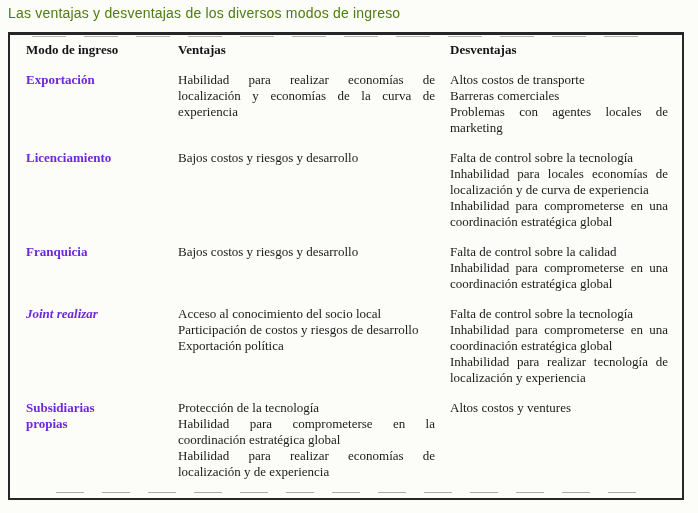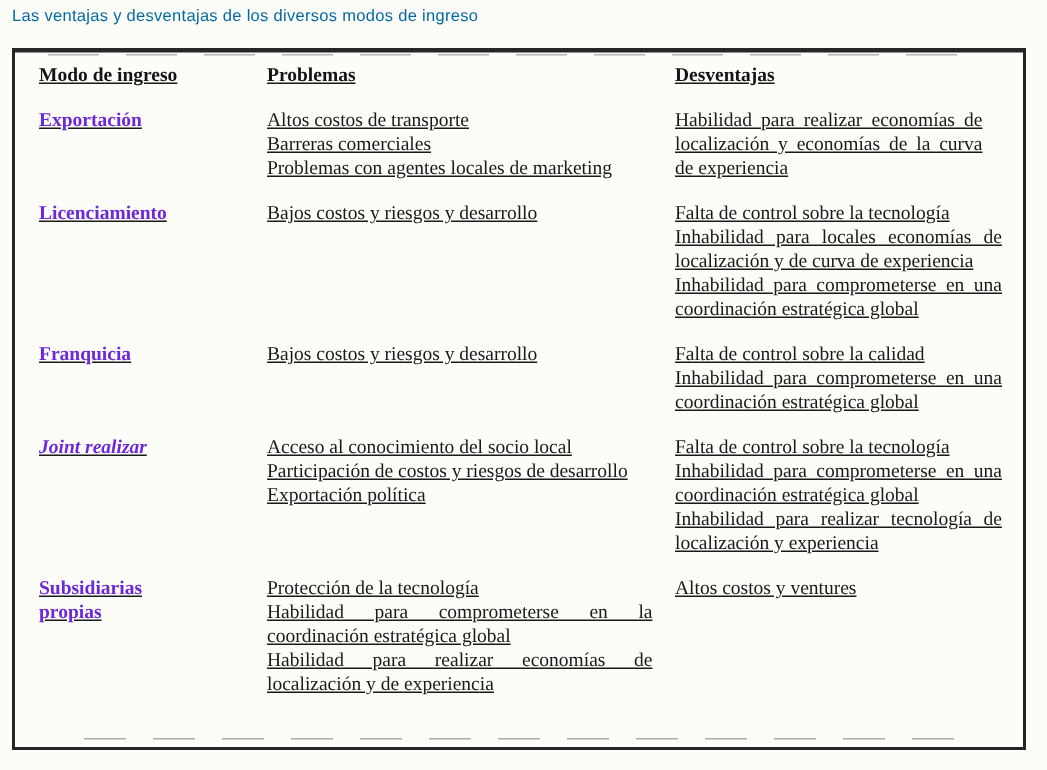--- a/index.html
+++ b/index.html
@@ -14,38 +14,37 @@
     background: #fcfcf9;
     color: #1a1a1a;
     font-family: "Liberation Serif", serif;
   }
 
   .page-title {
     position: absolute;
     left: 8px;
     top: 5px;
     font-family: "Liberation Sans", sans-serif;
-    font-size: 11px;
+    font-size: 14px;
     letter-spacing: 0.2px;
-    color: #0369a1;
+    color: #4d7c0f;
   }
 
   .table-box {
     position: absolute;
     left: 8px;
     top: 32px;
     width: 676px;
     height: 468px;
     box-sizing: border-box;
     border: 2px solid #262626;
     border-top-width: 3px;
     padding: 7px 12px 0 16px;
     overflow: hidden;
     background: transparent;
-    text-decoration: underline;
   }
 
   
   .artifact-top {
     position: absolute;
     top: 1px;
     left: 22px;
     right: 34px;
     height: 1px;
     background: repeating-linear-gradient(90deg, #8d8d8d 0 34px, transparent 34px 52px);
@@ -99,34 +98,34 @@
 <body>
 
 <div class="page-title">Las ventajas y desventajas de los diversos modos de ingreso</div>
 
 <div class="table-box">
 
   <div class="artifact-top"></div>
 
   <div class="row header-row">
     <div class="cell">Modo de ingreso</div>
-    <div class="cell">Problemas</div>
+    <div class="cell">Ventajas</div>
     <div class="cell">Desventajas</div>
   </div>
 
   <div>
   <div class="row">
     <div class="mode-cell">Exportación</div>
+    <div class="items-cell cell-adv">
+          <div class="item">Habilidad para realizar economías de localización y economías de la curva de experiencia</div>
+        </div>
     <div class="items-cell cell-dis">
           <div class="item">Altos costos de transporte</div>
           <div class="item">Barreras comerciales</div>
           <div class="item">Problemas con agentes locales de marketing</div>
-        </div>
-    <div class="items-cell cell-adv">
-          <div class="item">Habilidad para realizar economías de localización y economías de la curva de experiencia</div>
         </div>
   </div>
 
   <div class="row">
     <div class="mode-cell">Licenciamiento</div>
     <div class="items-cell cell-adv">
           <div class="item">Bajos costos y riesgos y desarrollo</div>
         </div>
     <div class="items-cell cell-dis">
           <div class="item">Falta de control sobre la tecnología</div>

